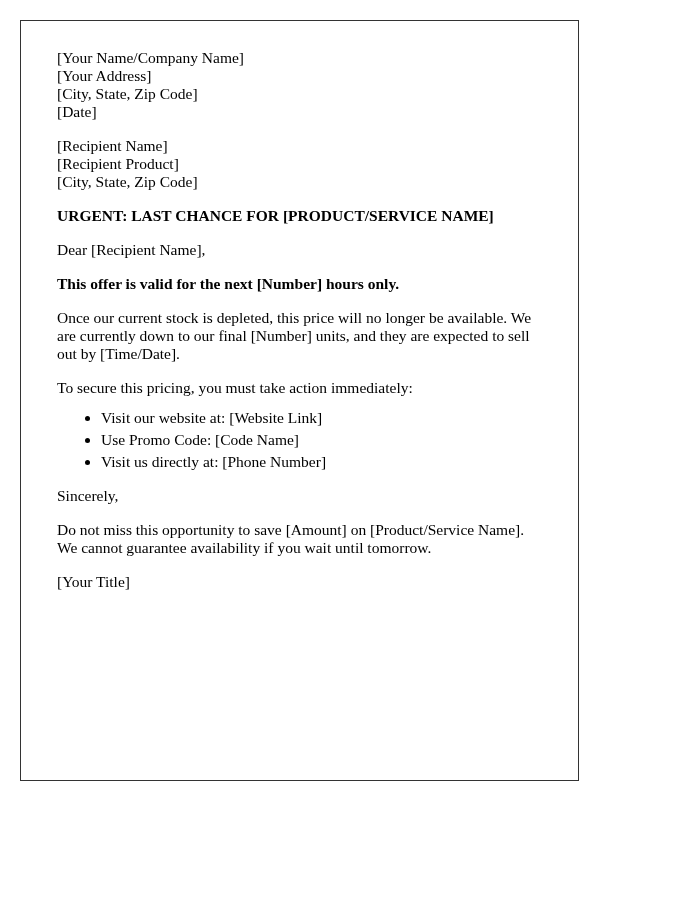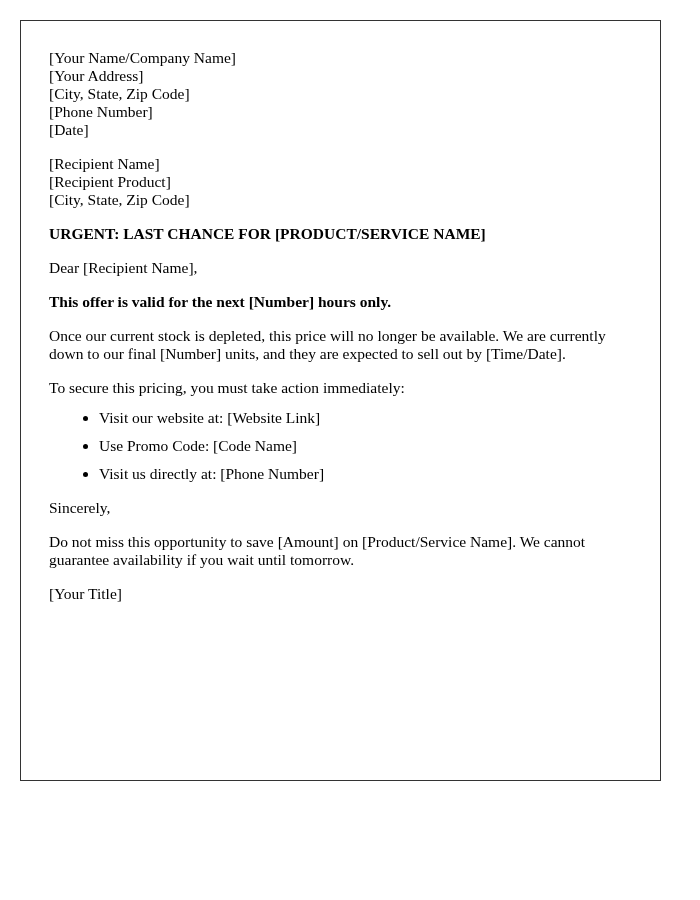--- a/index.html
+++ b/index.html
@@ -1,38 +1,37 @@
 <!DOCTYPE html>
 <html><head>
 <meta charset="utf-8">
 <style>
   html, body { margin: 0; padding: 0; background: #ffffff; }
   body { width: 700px; height: 900px; position: relative; font-family: "Liberation Serif", serif; color: #000; }
   .letter {
     position: absolute; left: 20px; top: 20px;
-    width: 641px; height: 761px; box-sizing: border-box;
-    border: 1px solid #333; padding: 28px 28px 0 28px;
+    width: 559px; height: 761px; box-sizing: border-box;
+    border: 1px solid #333; padding: 28px 28px 0 36px;
     font-size: 15.5px; line-height: 18px;
   }
   .block { margin: 0 0 16px 0; }
   .line { display: block; }
   p { margin: 0 12px 16px 0; }
   .bold { font-weight: bold; }
   ul { margin: 0 0 16px 0; padding-left: 40px; }
-  li { margin: 10px; }
+  li { margin: 4px; }
 </style>
 </head>
 <body>
 
 <div class="letter">
   <div class="block">
     <span class="line">[Your Name/Company Name]</span>
     <span class="line">[Your Address]</span>
     <span class="line">[City, State, Zip Code]</span>
-    <span class="line">[Phone Number]</span>
     <span class="line">[Date]</span>
   </div>
 
   <div class="block">
     <span class="line">[Recipient Name]</span>
     <span class="line">[Recipient Product]</span>
     <span class="line">[City, State, Zip Code]</span>
   </div>
 
   <p class="bold">URGENT: LAST CHANCE FOR [PRODUCT/SERVICE NAME]</p>

